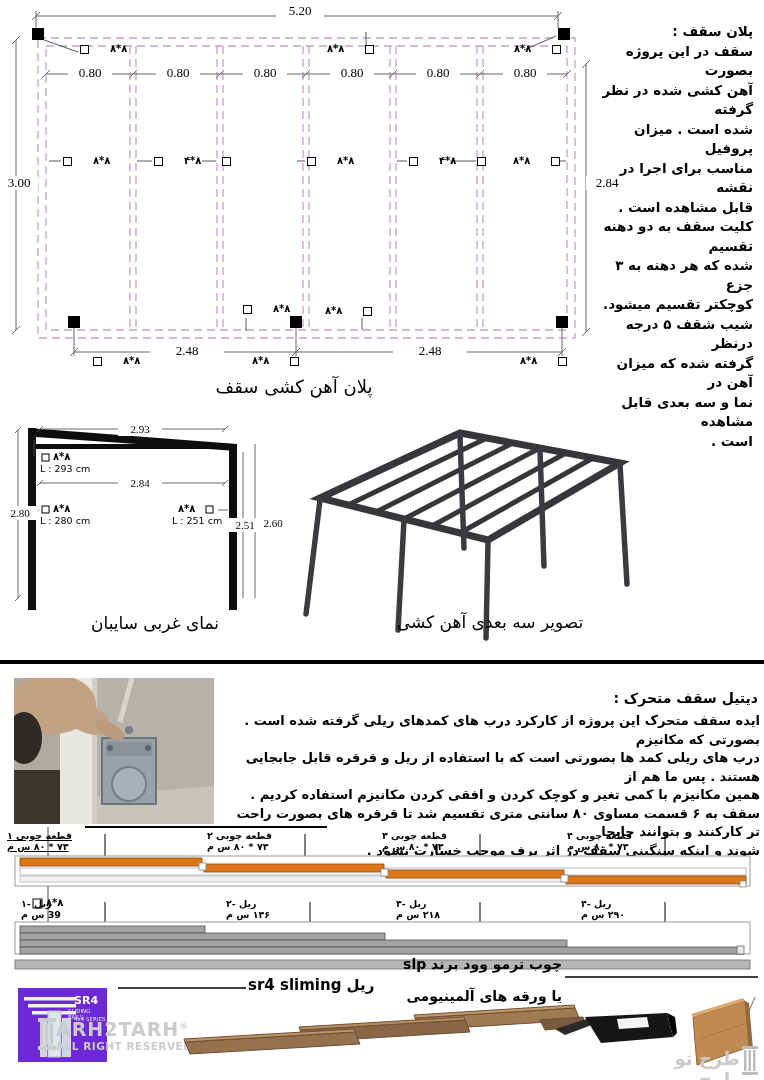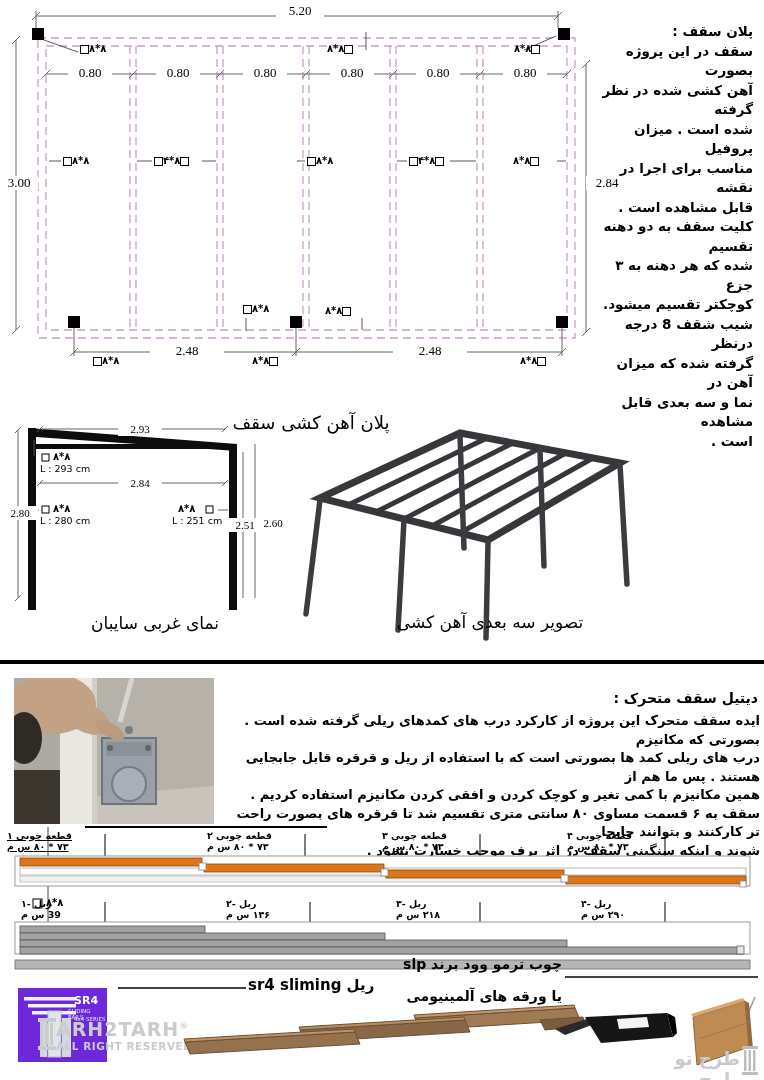--- a/index.html
+++ b/index.html
@@ -4,21 +4,21 @@
 <style>
   html,body{margin:0;padding:0;background:#e8e8e8;}
   #page{position:relative;width:764px;height:1080px;background:#ffffff;overflow:hidden;
         font-family:"DejaVu Sans",sans-serif;color:#000;}
   .abs{position:absolute;}
   
   .dimnum{font-family:"Liberation Serif","DejaVu Serif",serif;font-size:13px;background:#fff;
           padding:0 2px;text-align:center;line-height:14px;}
   .dimsm{font-size:11px;}
   
-  .plabel{display:flex;align-items:center;gap:0;font-weight:bold;font-size:10px;line-height:10px;}
+  .plabel{display:flex;align-items:center;gap:21px;font-weight:bold;font-size:10px;line-height:10px;}
   .sq{width:7px;height:7px;border:1px solid #000;background:#fff;flex:0 0 auto;}
   
   .fa{direction:rtl;text-align:right;}
   .caption{font-size:17px;text-align:center;direction:rtl;}
   .note{font-weight:bold;font-size:13.5px;line-height:19.5px;white-space:pre-line;}
   .detailbody{font-weight:bold;font-size:13px;line-height:18.5px;white-space:pre-line;}
   .dlabel{font-weight:bold;font-size:9.5px;line-height:11px;direction:rtl;text-align:left;}
   .divider{background:#000;}
   .wm{color:#cbcbcb;font-weight:bold;letter-spacing:1px;}
   svg{display:block;}
@@ -174,27 +174,27 @@
   <div class="abs fa" style="left:589px;top:22px;width:164px;">
     <div class="note">پلان سقف :</div>
     <div class="note">سقف در این پروژه بصورت
 آهن کشی شده در نظر گرفته
 شده است . میزان پروفیل
 مناسب برای اجرا در نقشه
 قابل مشاهده است .
 کلیت سقف به دو دهنه تقسیم
 شده که هر دهنه به ۳ جزع
 کوچکتر تقسیم میشود.
-شیب شقف 8 درجه درنظر
+شیب شقف ۵ درجه درنظر
 گرفته شده که میزان آهن در
 نما و سه بعدی قابل مشاهده
 است .</div>
   </div>
 
-  <div class="abs caption" style="left:211px;top:376px;width:200px;font-size:18px;margin-top:36px;">پلان آهن کشی سقف</div>
+  <div class="abs caption" style="left:194px;top:376px;width:200px;font-size:18px;">پلان آهن کشی سقف</div>
 
   <svg class="abs" style="left:10px;top:418px;" width="280" height="196" viewBox="0 0 280 196">
 
     <polygon points="18,10 227,26 227,33 26,19" fill="#0d0d0d"></polygon>
     <rect x="26" y="26" width="193" height="5" fill="#0d0d0d"></rect>
     <rect x="18" y="10" width="8" height="182" fill="#0d0d0d"></rect>
     <rect x="219" y="26" width="8" height="166" fill="#0d0d0d"></rect>
 
     <g stroke="#555" stroke-width="0.9" fill="none">
       <line x1="30" y1="11" x2="215" y2="11"></line>

